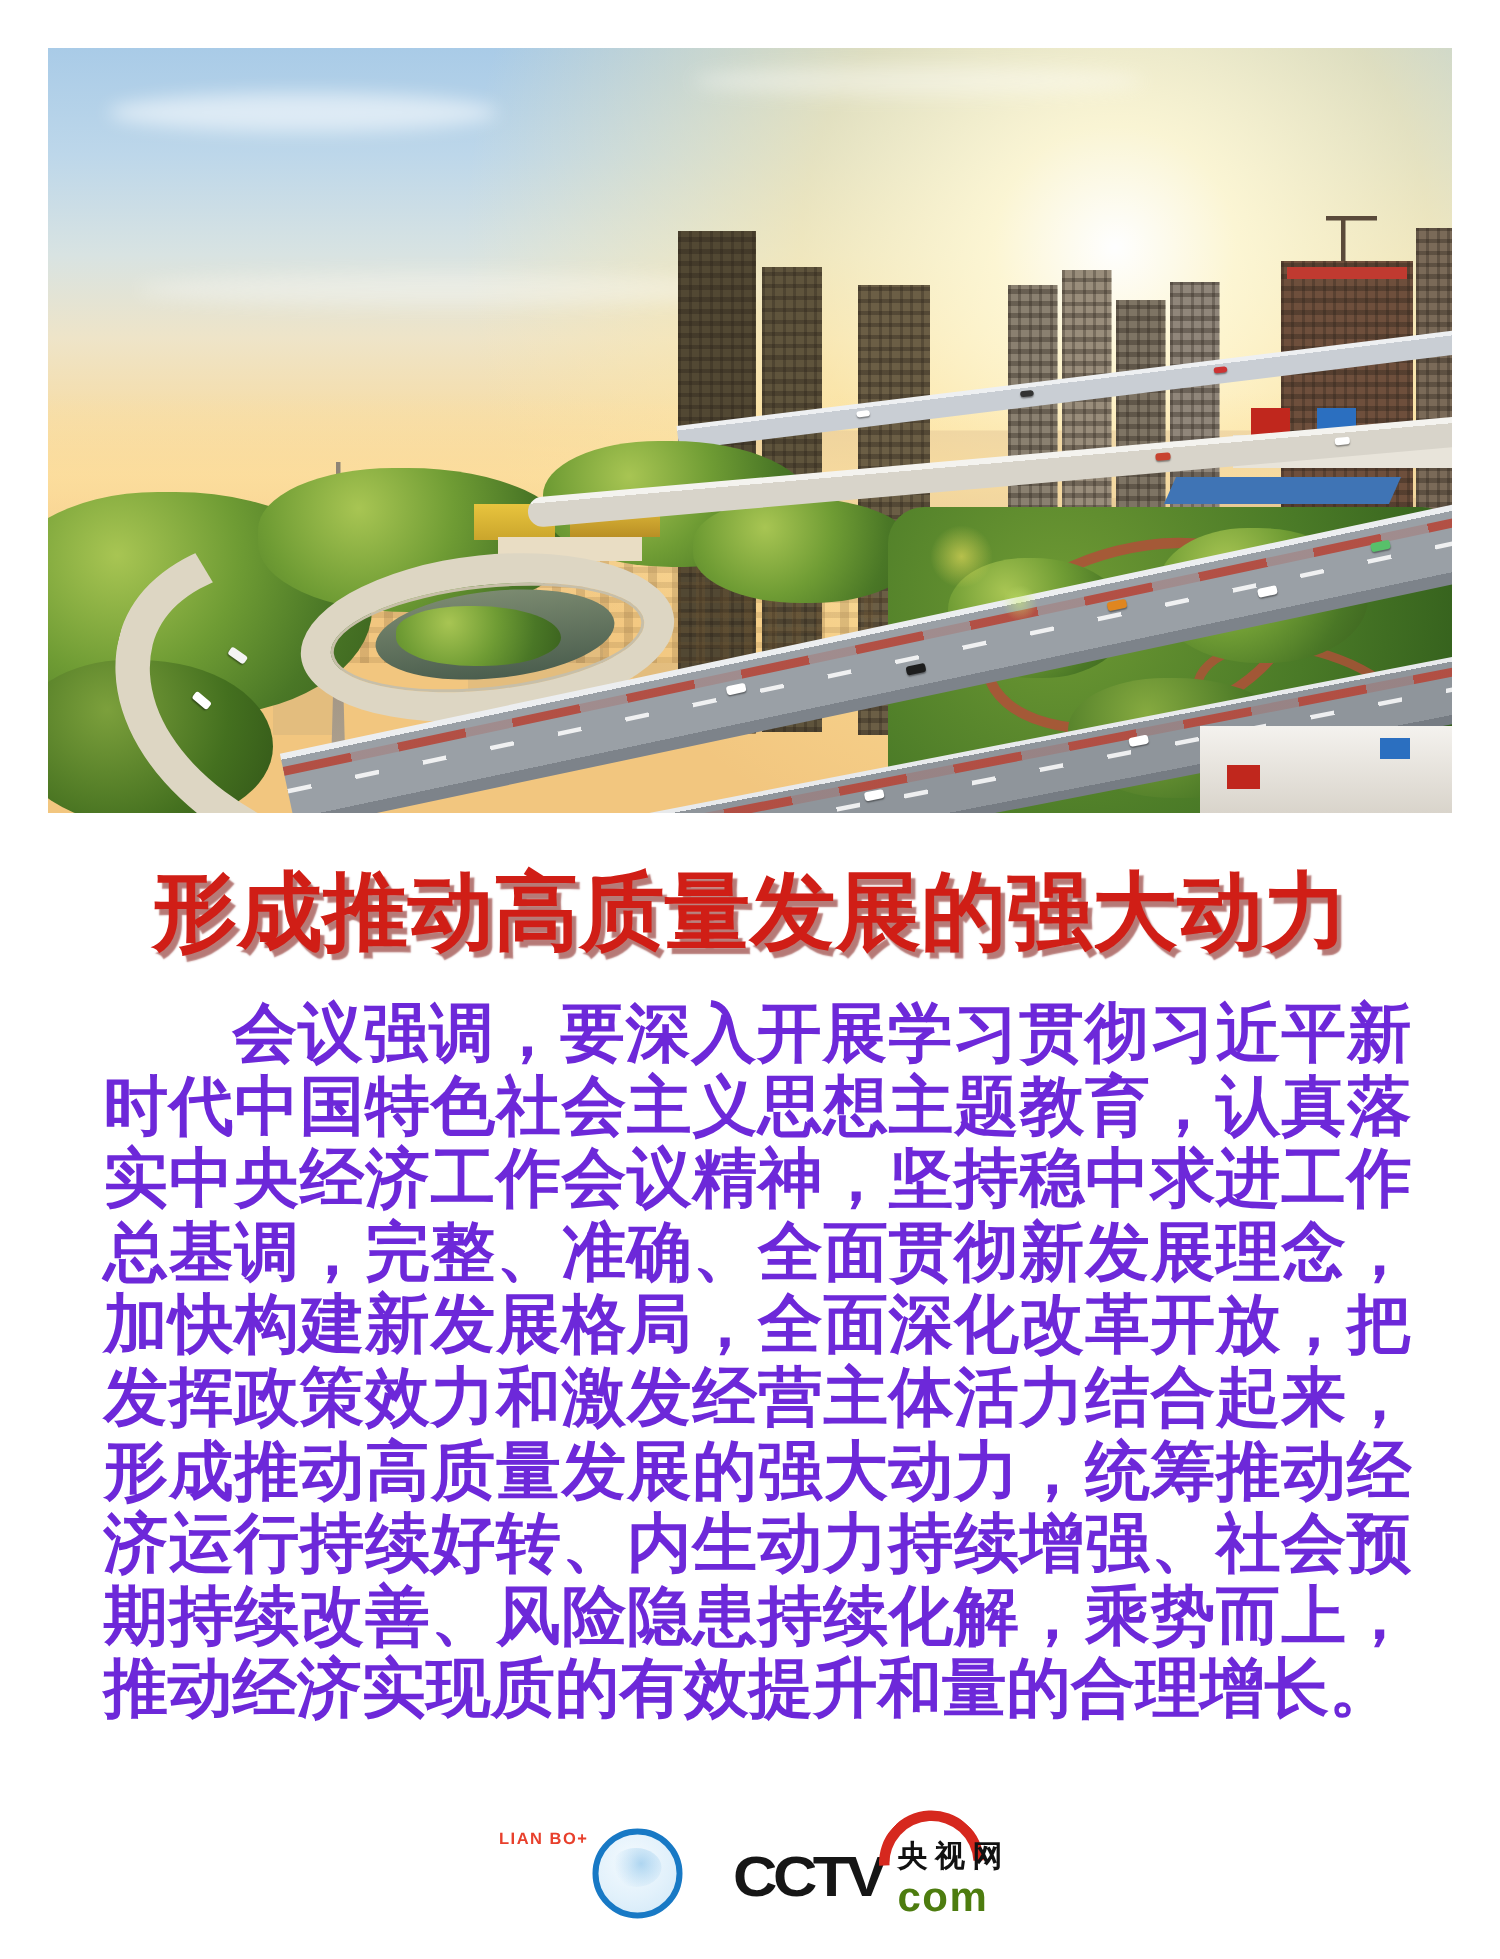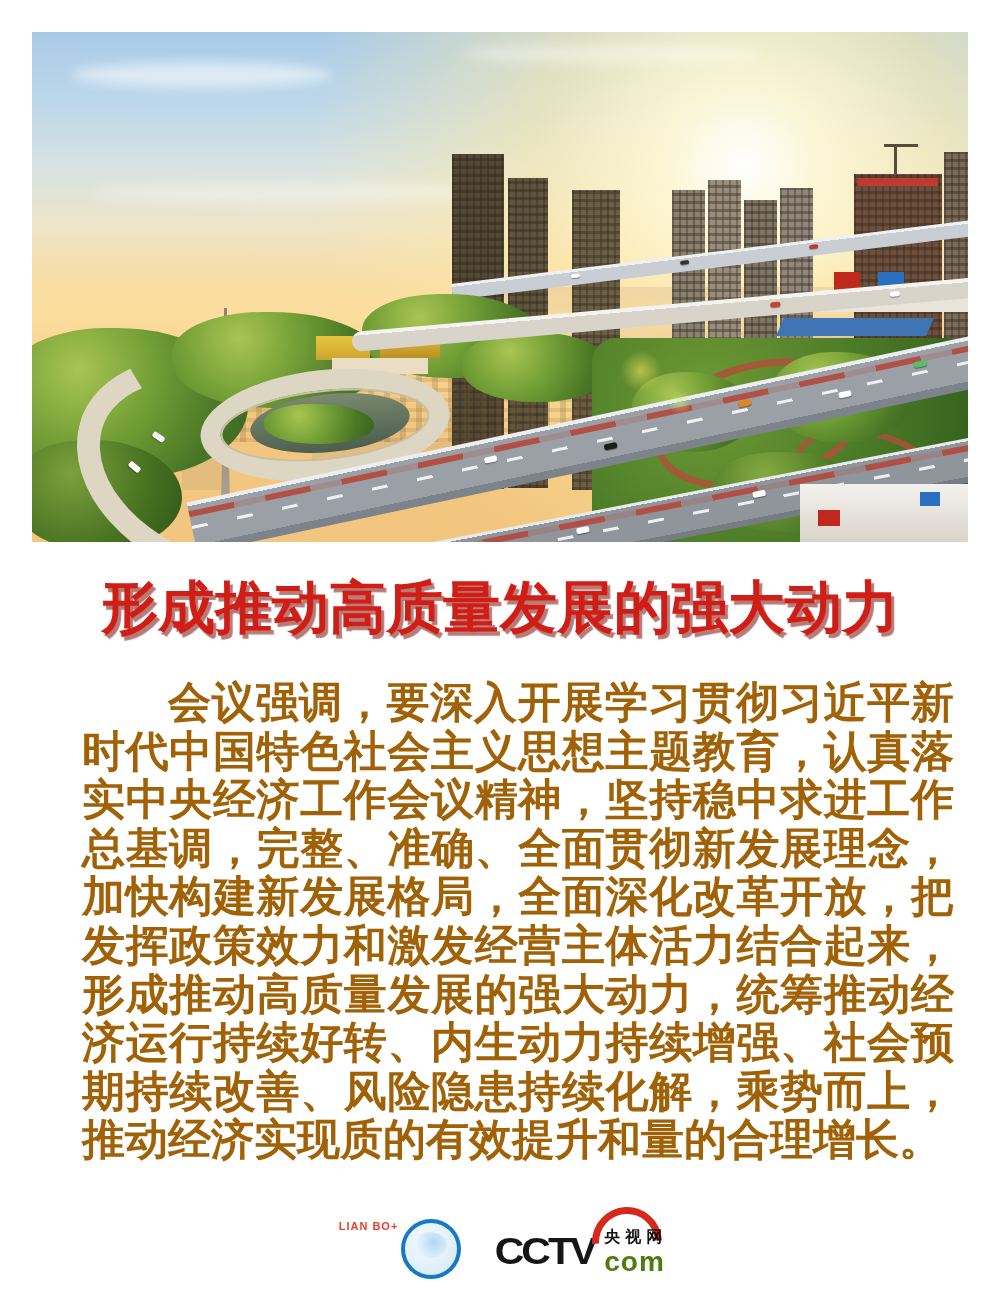--- a/index.html
+++ b/index.html
@@ -25,42 +25,42 @@
   .dash{background:repeating-linear-gradient(90deg,#fff 0 16px,transparent 16px 46px);height:3px;opacity:.85;}
   .redlane{background:repeating-linear-gradient(90deg,#b5473a 0 46px,rgba(181,71,58,.25) 46px 78px);height:6px;opacity:.9;}
   .car{width:13px;height:6px;border-radius:2px;box-shadow:0 1px 1px rgba(0,0,0,.4);}
 
   
   .title{position:absolute;left:0;top:570px;width:100%;margin:0;text-align:center;
     font-family:"Liberation Serif",serif;font-weight:900;font-size:57px;letter-spacing:0px;
     color:#d01e16;text-shadow:3px 4px 1px rgba(122,13,7,.55);}
 
   
-  .body-text{position:absolute;left:66px;top:662px;width:872px;margin:16px;
+  .body-text{position:absolute;left:66px;top:662px;width:872px;margin:3px;
     font-family:"Liberation Sans",sans-serif;font-weight:900;
-    font-size:43px;line-height:48.6px;color:#a16207;
+    font-size:43px;line-height:48.6px;color:#6d28d9;
     text-align:justify;text-justify:inter-ideograph;text-indent:2em;}
 
   
   .footer{position:absolute;left:0;top:1206px;width:100%;height:90px;display:flex;justify-content:center;align-items:center;gap:34px;}
   .lianbo{position:relative;width:128px;height:70px;text-align:right;}
   .lianbo .globe{position:absolute;right:0;top:3px;width:60px;height:60px;border-radius:50%;border:4px solid #1879c5;
     background:radial-gradient(circle at 42% 35%,#f4fafe 0%,#e2f1fb 55%,#cfe7f7 100%);box-sizing:border-box;}
   .lianbo .globe::after{content:"";position:absolute;left:8px;top:9px;width:34px;height:26px;border-radius:50%;
     background:radial-gradient(circle at 60% 40%,rgba(120,185,230,.55),rgba(120,185,230,0) 70%);}
   .lianbo .en{position:absolute;left:6px;top:4px;font-size:11px;font-weight:700;letter-spacing:1px;color:#e8402c;white-space:nowrap;}
   .lianbo .cn{position:absolute;left:0;top:14px;font-size:42px;font-weight:900;color:#1472bd;white-space:nowrap;
     text-shadow:-2px -2px 0 #fff,2px -2px 0 #fff,-2px 2px 0 #fff,2px 2px 0 #fff,0 2px 0 #fff,2px 0 0 #fff;}
   .lianbo .cn .plus{color:#f6a41f;font-size:36px;}
   .cctv{position:relative;display:flex;align-items:center;height:64px;}
   .cctv .word{font-size:41px;font-weight:900;letter-spacing:-3px;color:#161616;transform:scaleY(.92);}
   .cctv .arc{position:absolute;left:97px;top:-12px;width:56px;height:56px;border-radius:50%;
     border:7px solid transparent;border-top-color:#d6281e;border-right-color:#d6281e;transform:rotate(-48deg);}
   .cctv .right{display:flex;flex-direction:column;margin-left:10px;z-index:2;}
-  .cctv .cn{font-size:16px;letter-spacing:5px;color:#111;font-weight:700;}
+  .cctv .cn{font-size:20px;letter-spacing:5px;color:#111;font-weight:700;}
   .cctv .com{font-size:28px;font-weight:700;color:#4d7c0f;line-height:1.0;letter-spacing:1px;}
 </style>
 </head>
 <body>
 
 <div class="page">
 
   <div class="photo" title="Aerial view of a city at golden sunset: TV tower and skyline on the horizon, dark high-rise towers, an elevated highway interchange with a loop ramp around a pond, green trees and a park with red paths">
     <div class="sky"></div>
     <div class="cloud" style="left:40px;top:30px;width:260px;height:26px;"></div>

